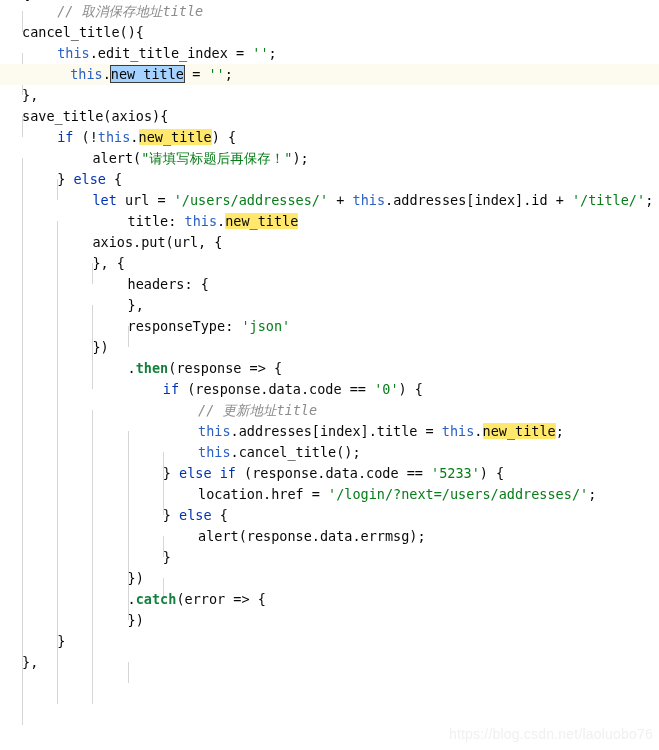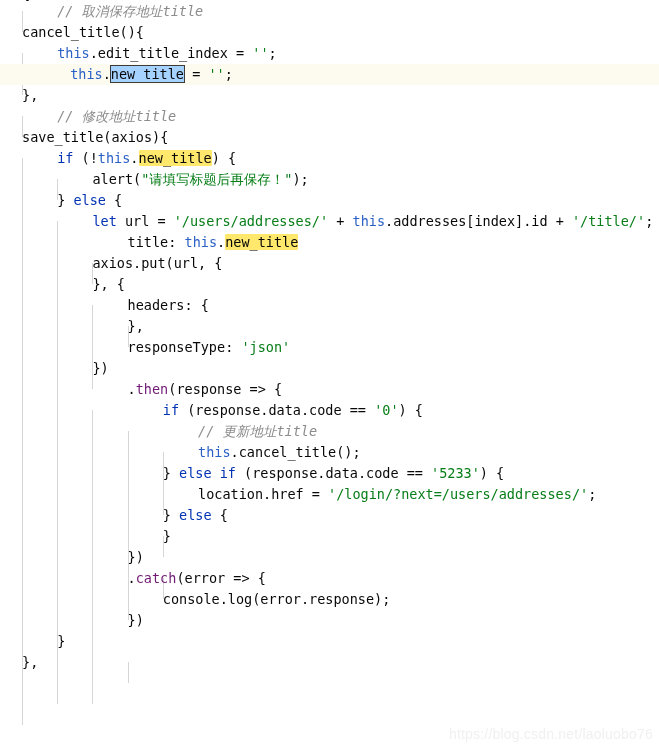--- a/index.html
+++ b/index.html
@@ -58,21 +58,21 @@
   }
   .guide {
     position: absolute;
     width: 1px;
     background: #d6d6d6;
   }
 
   
   .kw      { color: #0033b3; }
   .this    { color: #2b61c5; margin-top: 6px; }
-  .fn      { color: #701a75; }
+  .fn      { color: #15803d; font-weight: bold; }
   .str     { color: #067d17; }
   .cmt     { color: #8c8c8c; font-style: italic; }
   .plain   { color: #080808; }
 
   .hl-yellow {
     background: #ffe86b;
     border-radius: 1px;
   }
   .hl-select {
     background: #a6d2ff;
@@ -119,43 +119,43 @@
       <div class="guide" style="left: 162.8px; top: 578px; height: 21px;"></div>
     </div>
 
   <div class="code-area">
       <div class="line first-line"><span style="display: inline-block; width: 0px;"></span><span class="plain">},</span></div>
       <div class="line"><span style="display: inline-block; width: 35.2px;"></span><span class="cmt">// </span><span class="cmt">取消保存地址title</span></div>
       <div class="line"><span style="display: inline-block; width: 0px;"></span><span class="plain">cancel_title(){</span></div>
       <div class="line"><span style="display: inline-block; width: 35.2px;"></span><span class="this">this</span><span class="plain">.edit_title_index = </span><span class="str">''</span><span class="plain">;</span></div>
       <div class="line active"><span style="display: inline-block; width: 35.2px;"></span><span class="this">this</span><span class="plain">.</span><span class="plain hl-select">new_title</span><span class="plain"> = </span><span class="str">''</span><span class="plain">;</span></div>
       <div class="line"><span style="display: inline-block; width: 0px;"></span><span class="plain">},</span></div>
-      <div class="line"><span style="display: inline-block; width: 35.2px;"></span><span class="cmt">// </span><span class="cmt">修改地址title</span></div>
       <div class="line"><span style="display: inline-block; width: 0px;"></span><span class="plain">save_title(axios){</span></div>
       <div class="line"><span style="display: inline-block; width: 35.2px;"></span><span class="kw">if</span><span class="plain"> (!</span><span class="this">this</span><span class="plain">.</span><span class="plain hl-yellow">new_title</span><span class="plain">) {</span></div>
       <div class="line"><span style="display: inline-block; width: 70.4px;"></span><span class="plain">alert(</span><span class="str">"请填写标题后再保存！"</span><span class="plain">);</span></div>
       <div class="line"><span style="display: inline-block; width: 35.2px;"></span><span class="plain">} </span><span class="kw">else</span><span class="plain"> {</span></div>
       <div class="line"><span style="display: inline-block; width: 70.4px;"></span><span class="kw">let</span><span class="plain"> url = </span><span class="str">'/users/addresses/'</span><span class="plain"> + </span><span class="this">this</span><span class="plain">.addresses[index].id + </span><span class="str">'/title/'</span><span class="plain">;</span></div>
       <div class="line"><span style="display: inline-block; width: 105.6px;"></span><span class="plain">title: </span><span class="this">this</span><span class="plain">.</span><span class="plain hl-yellow">new_title</span></div>
       <div class="line"><span style="display: inline-block; width: 70.4px;"></span><span class="plain">axios.put(url, {</span></div>
       <div class="line"><span style="display: inline-block; width: 70.4px;"></span><span class="plain">}, {</span></div>
       <div class="line"><span style="display: inline-block; width: 105.6px;"></span><span class="plain">headers: {</span></div>
       <div class="line"><span style="display: inline-block; width: 105.6px;"></span><span class="plain">},</span></div>
       <div class="line"><span style="display: inline-block; width: 105.6px;"></span><span class="plain">responseType: </span><span class="str">'json'</span></div>
       <div class="line"><span style="display: inline-block; width: 70.4px;"></span><span class="plain">})</span></div>
       <div class="line"><span style="display: inline-block; width: 105.6px;"></span><span class="plain">.</span><span class="fn">then</span><span class="plain">(response =&gt; {</span></div>
       <div class="line"><span style="display: inline-block; width: 140.8px;"></span><span class="kw">if</span><span class="plain"> (response.data.code == </span><span class="str">'0'</span><span class="plain">) {</span></div>
       <div class="line"><span style="display: inline-block; width: 176px;"></span><span class="cmt">// </span><span class="cmt">更新地址title</span></div>
+      <div class="line"><span style="display: inline-block; width: 176px;"></span><span class="this">this</span><span class="plain">.addresses[index].title = </span><span class="this">this</span><span class="plain">.</span><span class="plain hl-yellow">new_title</span><span class="plain">;</span></div>
       <div class="line"><span style="display: inline-block; width: 176px;"></span><span class="this">this</span><span class="plain">.cancel_title();</span></div>
       <div class="line"><span style="display: inline-block; width: 140.8px;"></span><span class="plain">} </span><span class="kw">else</span><span class="plain"> </span><span class="kw">if</span><span class="plain"> (response.data.code == </span><span class="str">'5233'</span><span class="plain">) {</span></div>
       <div class="line"><span style="display: inline-block; width: 176px;"></span><span class="plain">location.href = </span><span class="str">'/login/?next=/users/addresses/'</span><span class="plain">;</span></div>
       <div class="line"><span style="display: inline-block; width: 140.8px;"></span><span class="plain">} </span><span class="kw">else</span><span class="plain"> {</span></div>
+      <div class="line"><span style="display: inline-block; width: 176px;"></span><span class="plain">alert(response.data.errmsg);</span></div>
       <div class="line"><span style="display: inline-block; width: 140.8px;"></span><span class="plain">}</span></div>
       <div class="line"><span style="display: inline-block; width: 105.6px;"></span><span class="plain">})</span></div>
       <div class="line"><span style="display: inline-block; width: 105.6px;"></span><span class="plain">.</span><span class="fn">catch</span><span class="plain">(error =&gt; {</span></div>
-      <div class="line"><span style="display: inline-block; width: 140.8px;"></span><span class="plain">console.log(error.response);</span></div>
       <div class="line"><span style="display: inline-block; width: 105.6px;"></span><span class="plain">})</span></div>
       <div class="line"><span style="display: inline-block; width: 35.2px;"></span><span class="plain">}</span></div>
       <div class="line"><span style="display: inline-block; width: 0px;"></span><span class="plain">},</span></div>
     </div>
 
   <div id="watermark">https://blog.csdn.net/laoluobo76</div>
 </div>
 
 </body></html>

